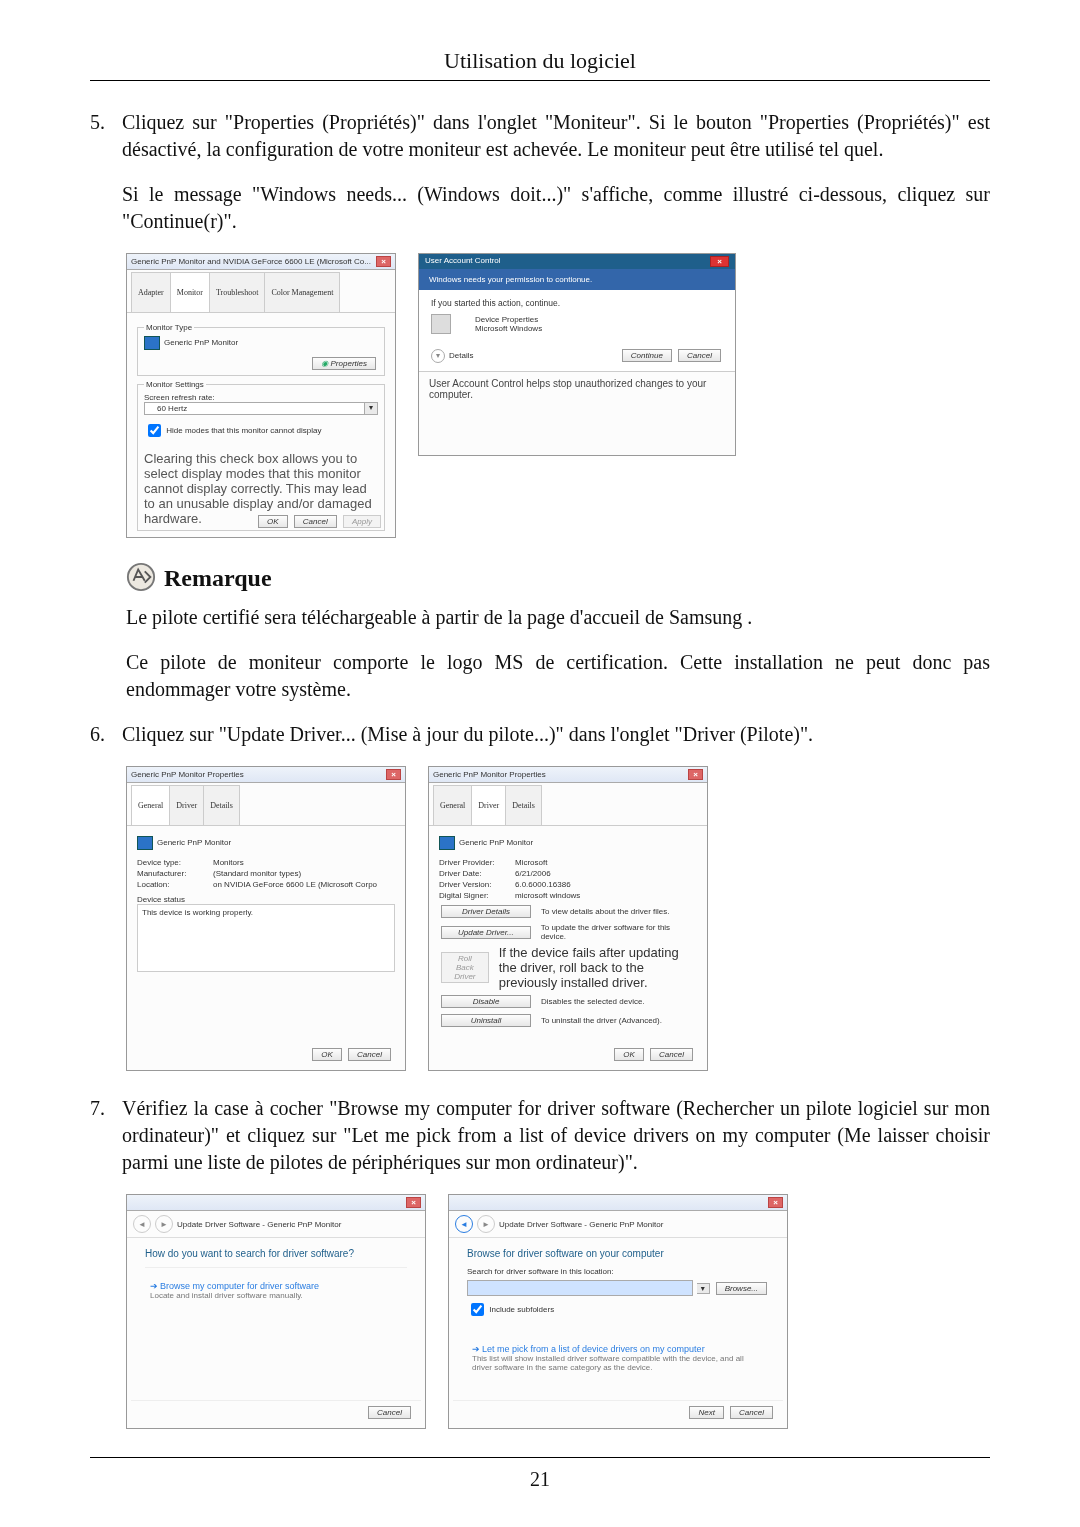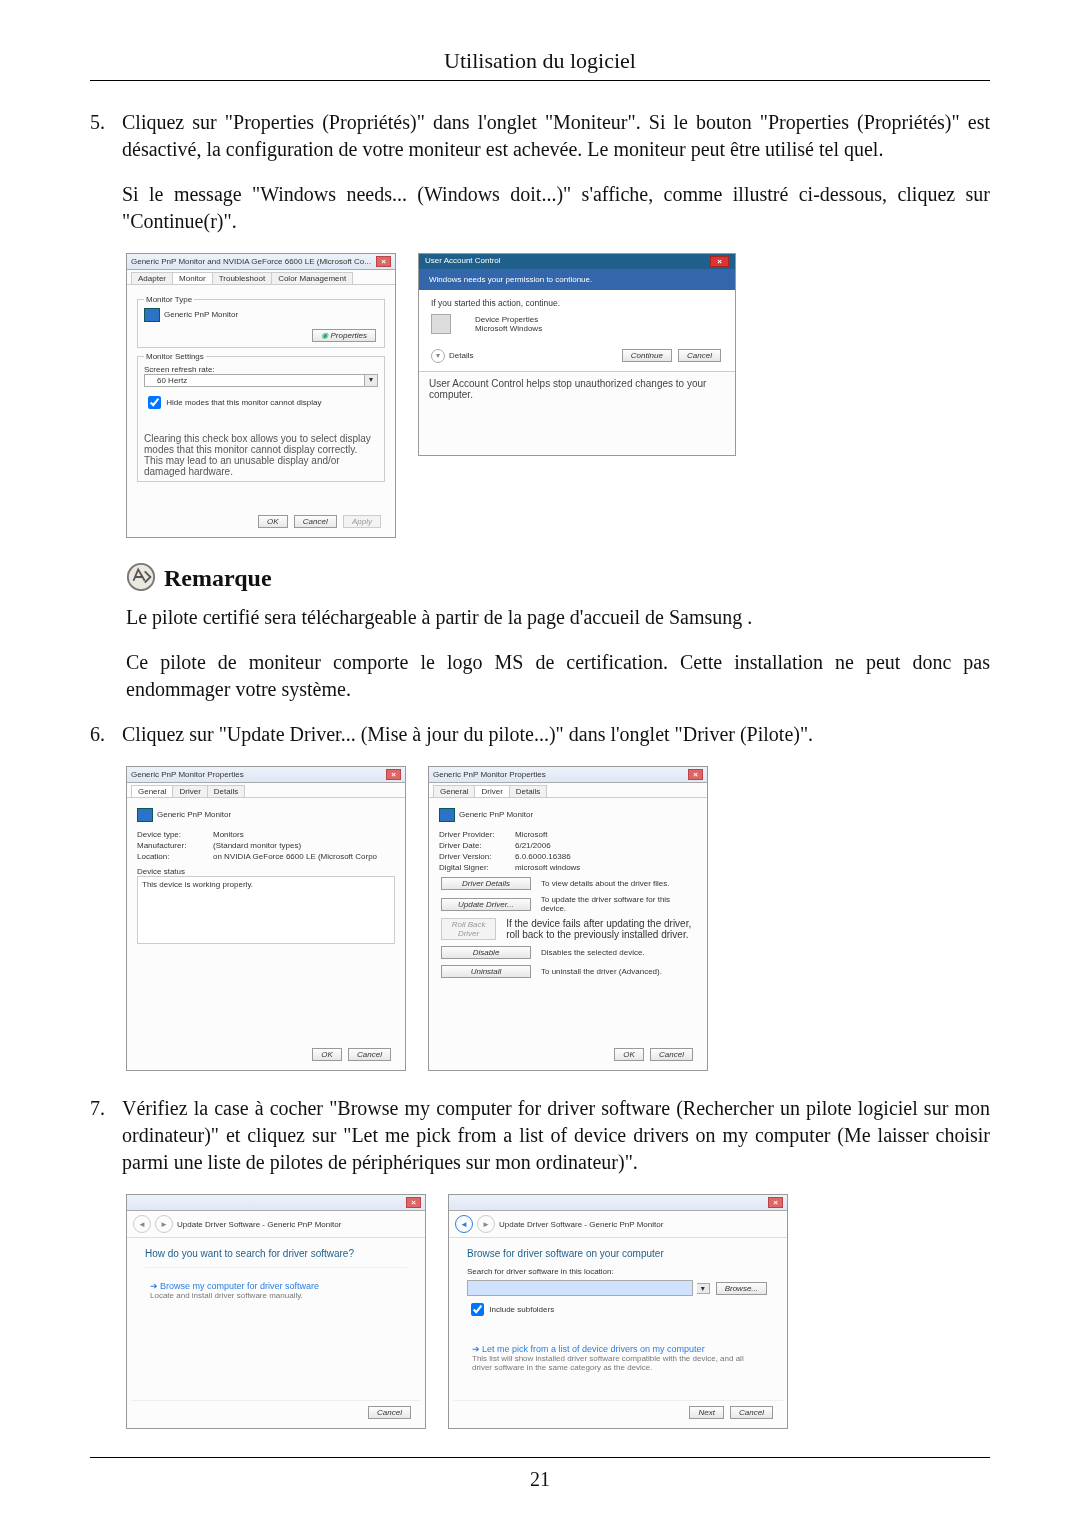--- a/index.html
+++ b/index.html
@@ -77,23 +77,24 @@
     background:#d66;
     color:#fff;
     padding:0 4px;
     font-weight:bold;
     border:1px solid #b44;
   }
   .shot .tabs { display:flex; border-bottom:1px solid #ccc; padding:2px 4px 0 4px; gap:0; }
   .shot .tab {
     border:1px solid #ccc;
     border-bottom:none;
-    padding:1px 6px;
+    padding:15px 6px;
     background:#f1f1f1;
     margin-right:-1px;
+    font-family:Liberation Serif, serif;
   }
   .shot .tab.active { background:#fff; }
   .shot .pane { padding:6px 10px; }
   .shot fieldset { border:1px solid #ccc; padding:4px 6px; margin:4px 0; font-size:8px; }
   .shot legend { font-size:8px; padding:0 2px;}
   .shot .btn {
     display:inline-block;
     border:1px solid #999;
     background:linear-gradient(#fdfdfd,#e7e7e7);
     padding:1px 8px;
@@ -193,21 +194,21 @@
           <legend>Monitor Settings</legend>
           <div>Screen refresh rate:</div>
           <div class="dropdown">
             <span class="text-in">60 Hertz</span>
             <span class="arrow">▾</span>
           </div>
           <div style="margin-top:6px;">
             <input type="checkbox" checked="" style="vertical-align: middle;">
             <span>Hide modes that this monitor cannot display</span>
           </div>
-          <div style="font-size:10px;color:#555;margin-top:21px;">Clearing this check box allows you to select display modes that this monitor cannot display correctly. This may lead to an unusable display and/or damaged hardware.</div>
+          <div style="font-size:13px;color:#555;margin-top:11px;">Clearing this check box allows you to select display modes that this monitor cannot display correctly. This may lead to an unusable display and/or damaged hardware.</div>
         </fieldset>
       </div>
       <div class="footer-btns" style="position:absolute;bottom:4px;right:4px;left:4px;">
         <span class="btn">OK</span>
         <span class="btn">Cancel</span>
         <span class="btn disabled">Apply</span>
       </div>
     </div>
 
     <div class="shot uac" style="width:318px;height:203px">
@@ -324,21 +325,21 @@
         <div class="driver-btn-row">
             <span class="btn" style="width:72px;text-align:center">Driver Details</span>
             <span>To view details about the driver files.</span>
           </div>
         <div class="driver-btn-row">
             <span class="btn" style="width:72px;text-align:center">Update Driver...</span>
             <span>To update the driver software for this device.</span>
           </div>
         <div class="driver-btn-row">
             <span class="btn disabled" style="width:72px;text-align:center">Roll Back Driver</span>
-            <span style="font-size:10px;">If the device fails after updating the driver, roll back to the previously installed driver.</span>
+            <span style="font-size:13px;">If the device fails after updating the driver, roll back to the previously installed driver.</span>
           </div>
         <div class="driver-btn-row">
             <span class="btn" style="width:72px;text-align:center">Disable</span>
             <span>Disables the selected device.</span>
           </div>
         <div class="driver-btn-row">
             <span class="btn" style="width:72px;text-align:center">Uninstall</span>
             <span>To uninstall the driver (Advanced).</span>
           </div>
       </div>

